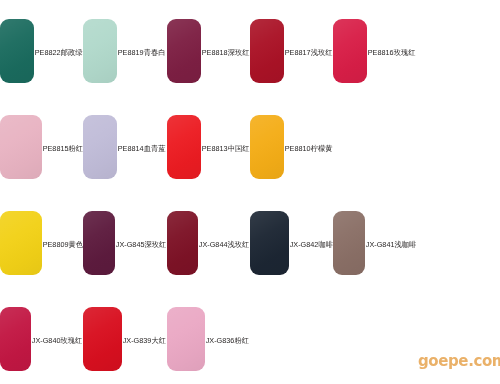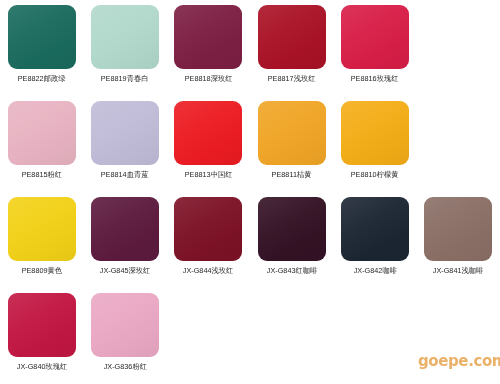--- a/index.html
+++ b/index.html
@@ -23,21 +23,21 @@
     display: flex;
     width: 500px;
     height: 96px;
     box-sizing: border-box;
   }
   .swatch-cell {
     width: 83.33px;
     height: 96px;
     box-sizing: border-box;
     display: flex;
-    flex-direction: column;
+    flex-direction: row;
     align-items: center;
     padding-top: 5px;
   }
   .chip {
     width: 68px;
     height: 64px;
     border-radius: 9px;
     box-sizing: border-box;
     position: relative;
     overflow: hidden;
@@ -110,59 +110,55 @@
       </div>
       <div class="swatch-cell">
         <div class="chip" style="background: rgb(192, 188, 216);"></div>
         <div class="chip-label">PE8814血青蓝</div>
       </div>
       <div class="swatch-cell">
         <div class="chip" style="background: rgb(236, 28, 34);"></div>
         <div class="chip-label">PE8813中国红</div>
       </div>
       <div class="swatch-cell">
-        <div class="chip" style="background: rgb(240, 165, 38);"></div>
-        <div class="chip-label">PE8811桔黄</div>
-      </div>
-      <div class="swatch-cell">
         <div class="chip" style="background: rgb(244, 173, 23);"></div>
         <div class="chip-label">PE8810柠檬黄</div>
       </div>
     </div>
     <div class="swatch-row">
       <div class="swatch-cell">
         <div class="chip" style="background: rgb(242, 209, 23);"></div>
         <div class="chip-label">PE8809黄色</div>
       </div>
       <div class="swatch-cell">
         <div class="chip" style="background: rgb(93, 27, 62);"></div>
         <div class="chip-label">JX-G845深玫红</div>
       </div>
       <div class="swatch-cell">
         <div class="chip" style="background: rgb(125, 18, 38);"></div>
         <div class="chip-label">JX-G844浅玫红</div>
       </div>
       <div class="swatch-cell">
-        <div class="chip" style="background: rgb(52, 18, 37);"></div>
-        <div class="chip-label">JX-G843红咖啡</div>
-      </div>
-      <div class="swatch-cell">
         <div class="chip" style="background: rgb(28, 38, 51);"></div>
         <div class="chip-label">JX-G842咖啡</div>
       </div>
       <div class="swatch-cell">
         <div class="chip" style="background: rgb(138, 111, 102);"></div>
         <div class="chip-label">JX-G841浅咖啡</div>
       </div>
     </div>
     <div class="swatch-row">
       <div class="swatch-cell">
         <div class="chip" style="background: rgb(194, 23, 67);"></div>
         <div class="chip-label">JX-G840玫瑰红</div>
       </div>
       <div class="swatch-cell">
+        <div class="chip" style="background: rgb(216, 15, 31);"></div>
+        <div class="chip-label">JX-G839大红</div>
+      </div>
+      <div class="swatch-cell">
         <div class="chip" style="background: rgb(234, 168, 196);"></div>
         <div class="chip-label">JX-G836粉红</div>
       </div>
     </div>
   </div>
 
 <div id="watermark">goepe.com</div>
 
 </body></html>

